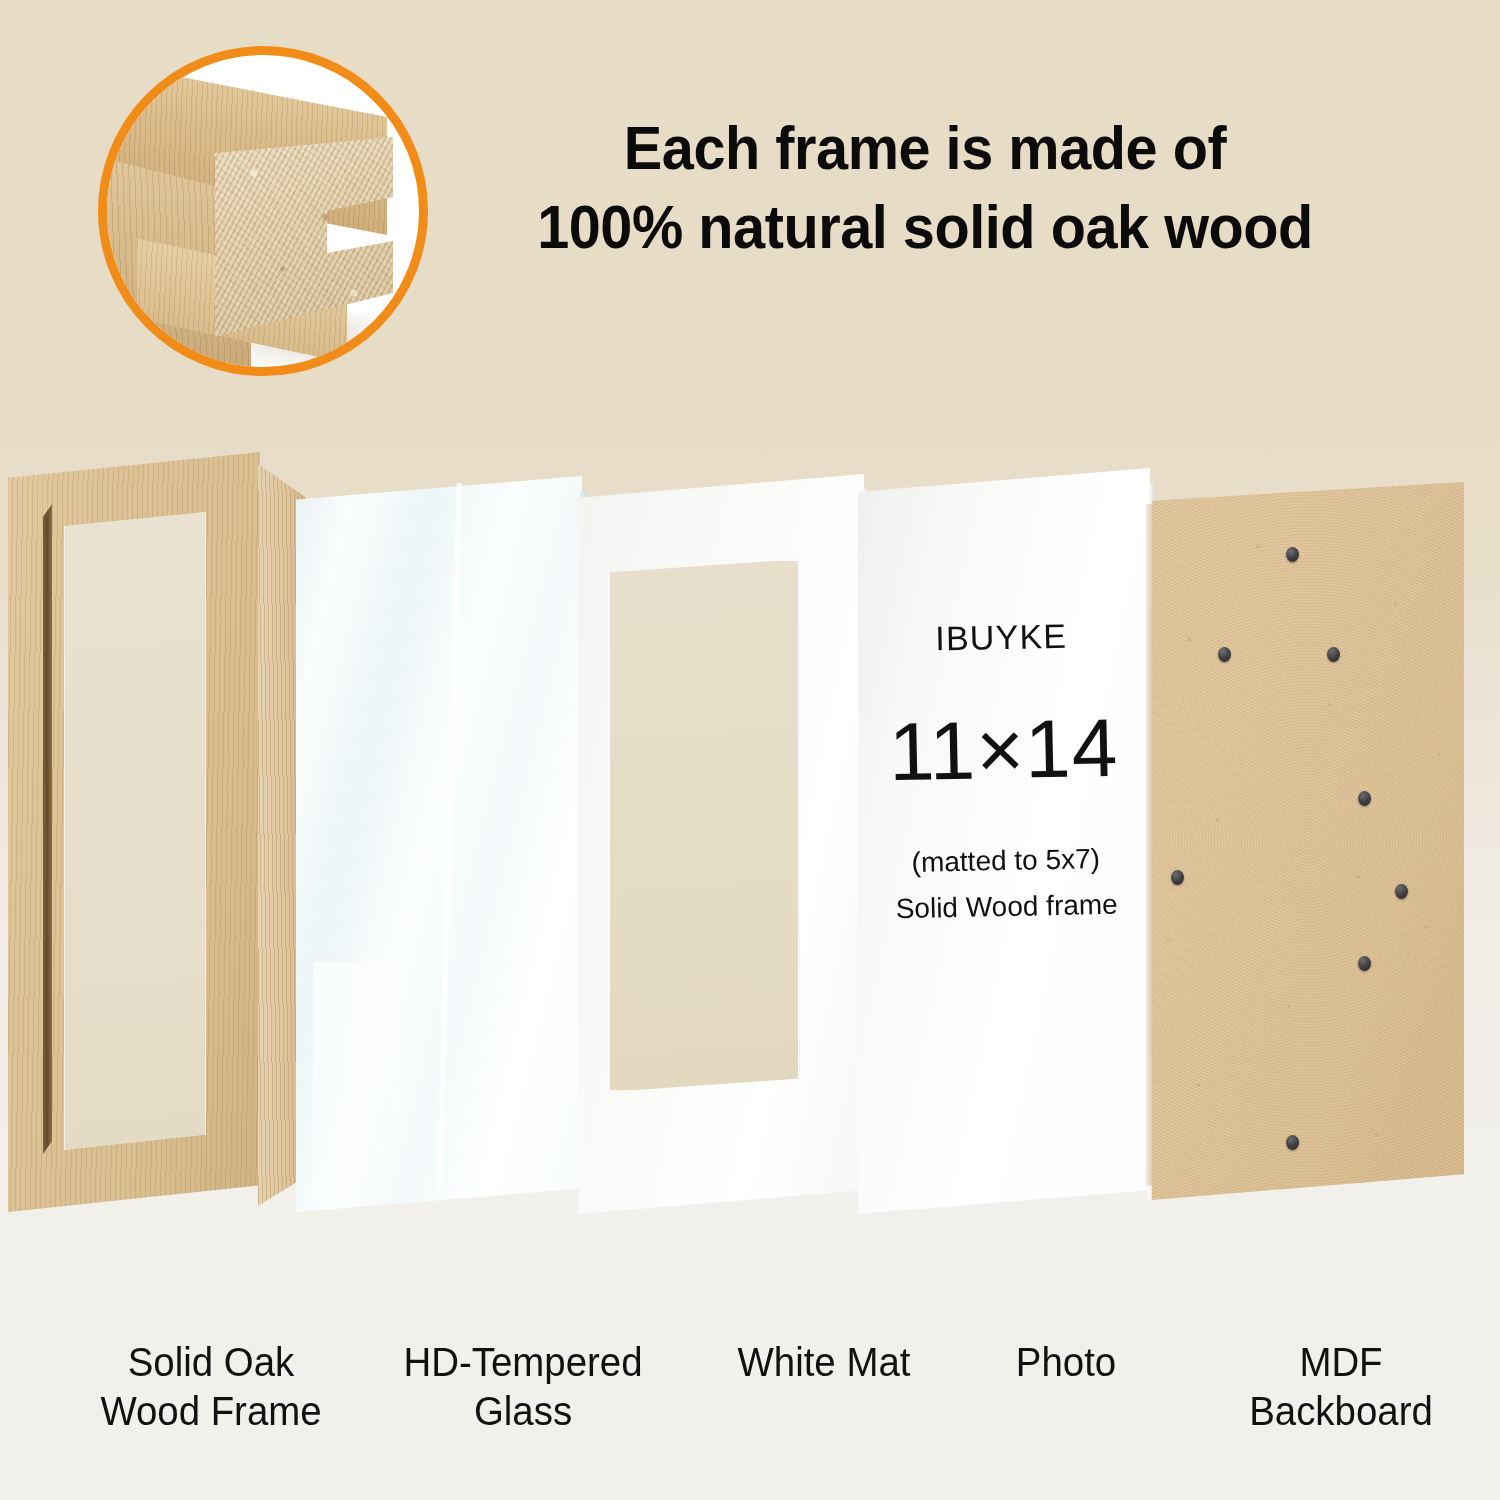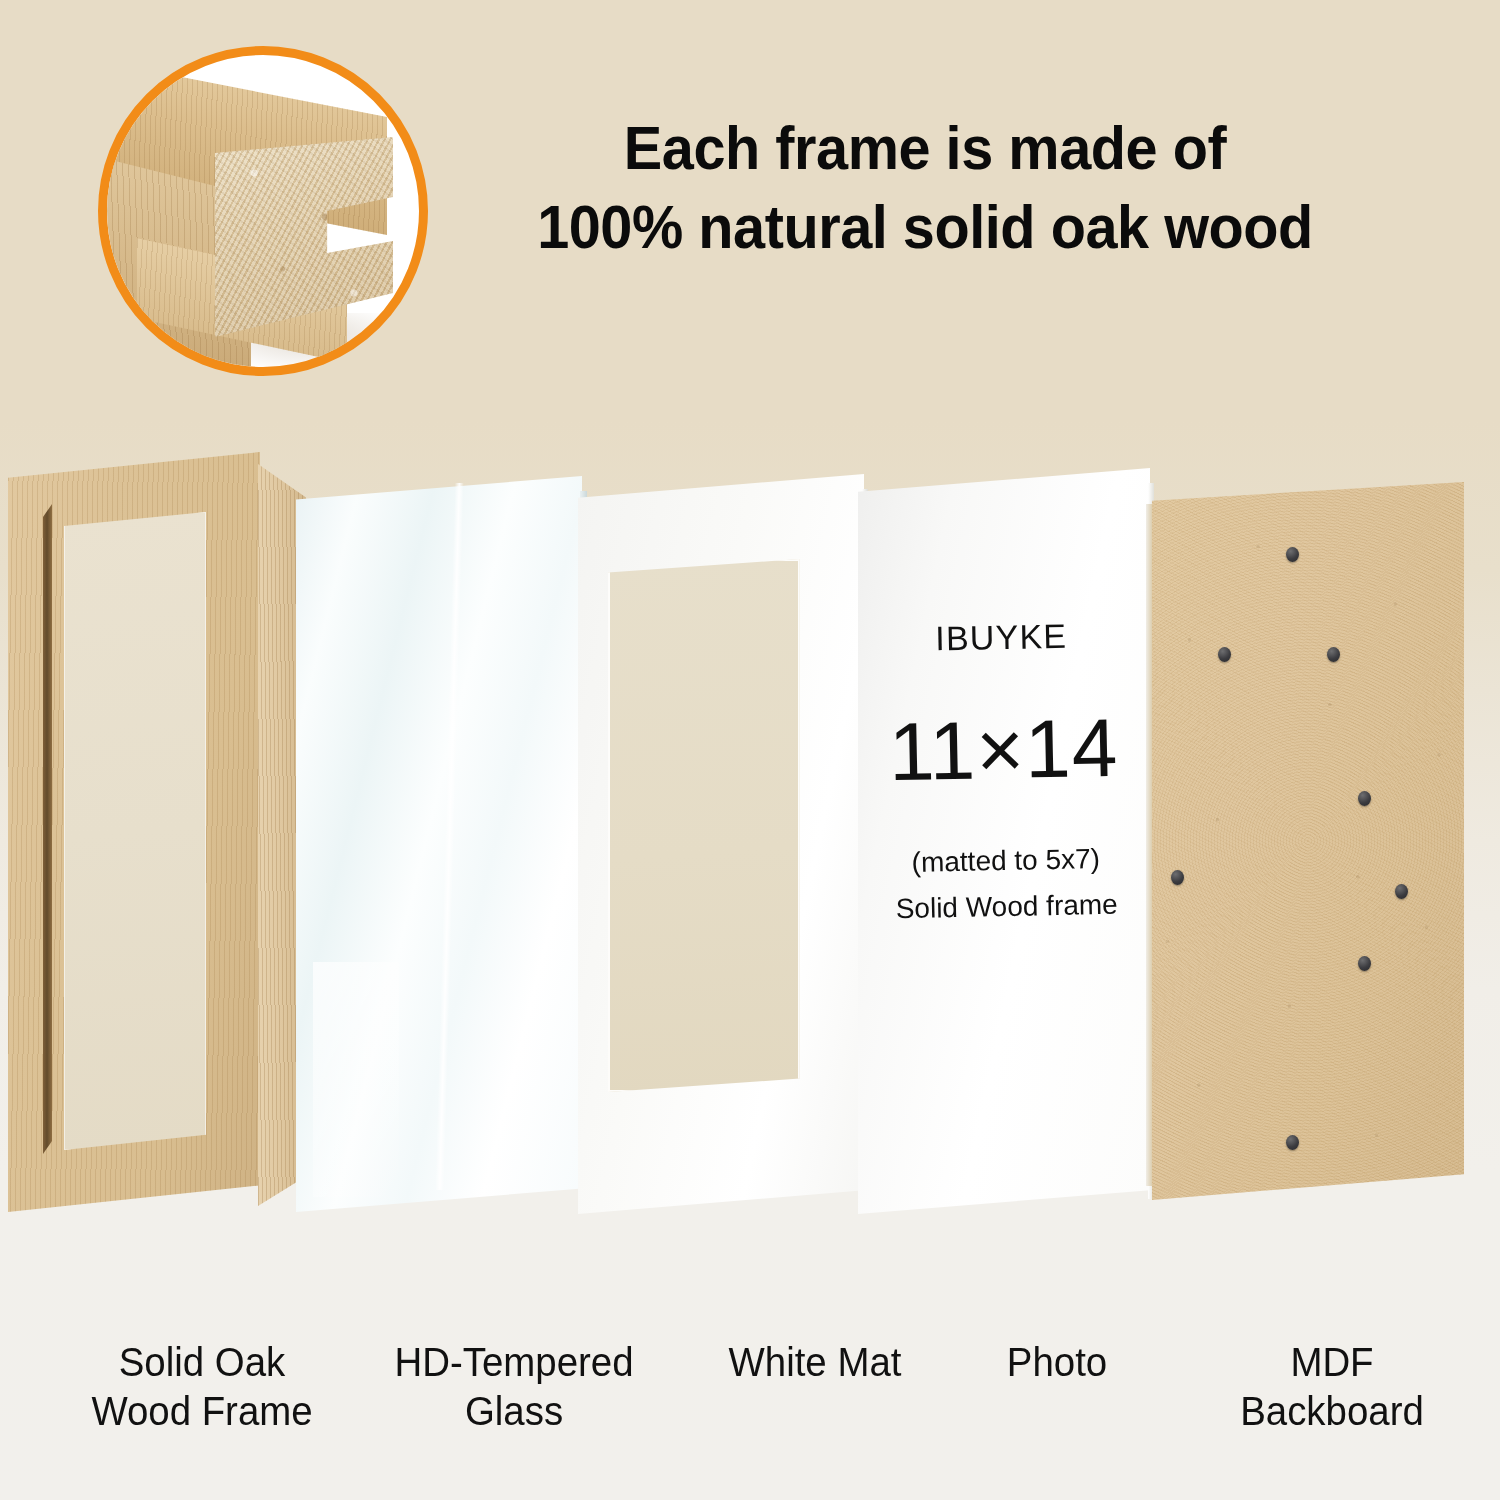--- a/index.html
+++ b/index.html
@@ -241,21 +241,21 @@
     background:linear-gradient(90deg,#F0EDE6,#D9C9A6);
     transform:skewY(1.2deg);
   }
   .tab{
     position:absolute;width:13px;height:15px;border-radius:50%;
     background:radial-gradient(circle at 35% 28%,#6E6E70 0%,#3C3C40 55%,#27272B 100%);
     box-shadow:0 1px 2px rgba(0,0,0,.35);
   }
 
   
-  #captions{position:absolute;left:2px;top:1338px;width:1286px;height:140px;}
+  #captions{position:absolute;left:11px;top:1338px;width:1286px;height:140px;}
   .cap{
     position:absolute;text-align:center;color:#111111;
     font-size:40px;line-height:1.22;font-weight:400;
     transform:scaleX(.96);
   }
   #cap0{left:40px;width:320px;}
   #cap1{left:352px;width:320px;}
   #cap2{left:668px;width:290px;}
   #cap3{left:930px;width:250px;}
   #cap4{left:1180px;width:300px;}

